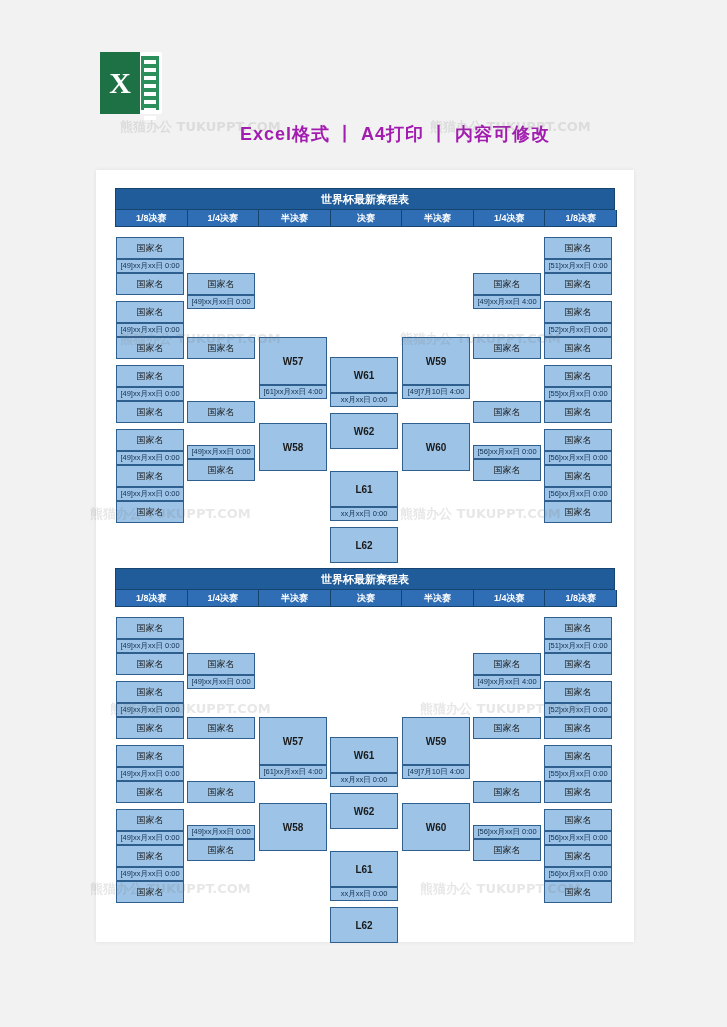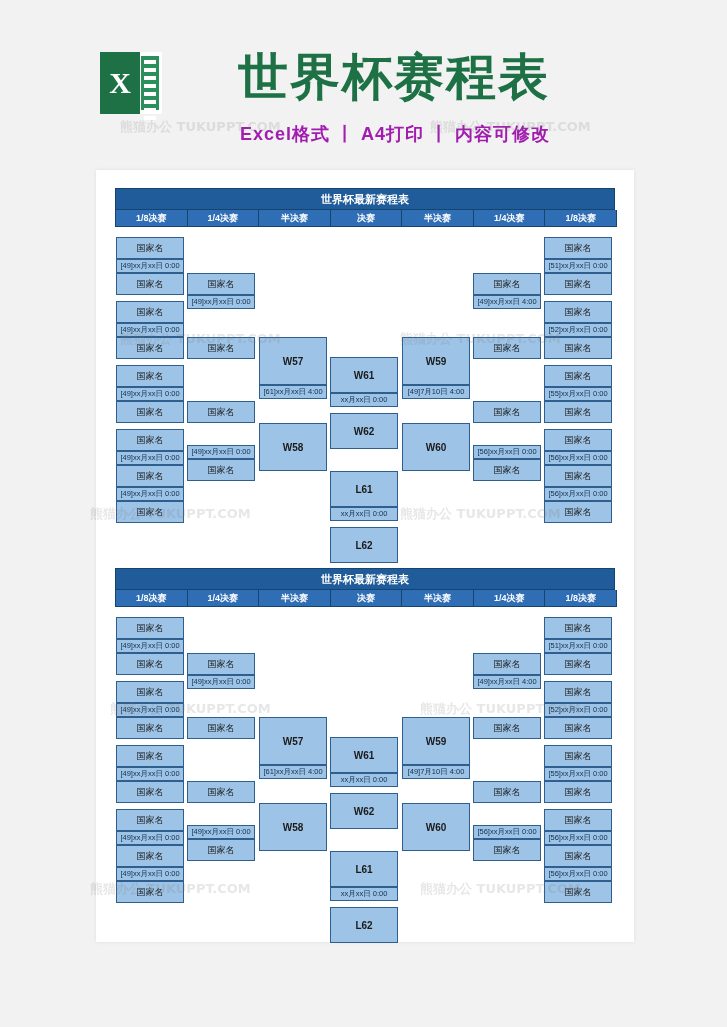--- a/index.html
+++ b/index.html
@@ -102,21 +102,20 @@
         <i></i>
         <i></i>
         <i></i>
         <i></i>
         <i></i>
         <i></i>
         <i></i>
         <i></i>
       </div>
   </div>
-  <div class="title-main">世界杯赛程表</div>
   <div class="title-sub">Excel格式 丨 A4打印 丨 内容可修改</div>
 </div>
 
 <div class="sheet">
   <div class="block b1">
       <div class="blk-title">世界杯最新赛程表</div>
       <div class="colhead">
         <div>1/8决赛</div>
         <div>1/4决赛</div>
         <div>半决赛</div>

